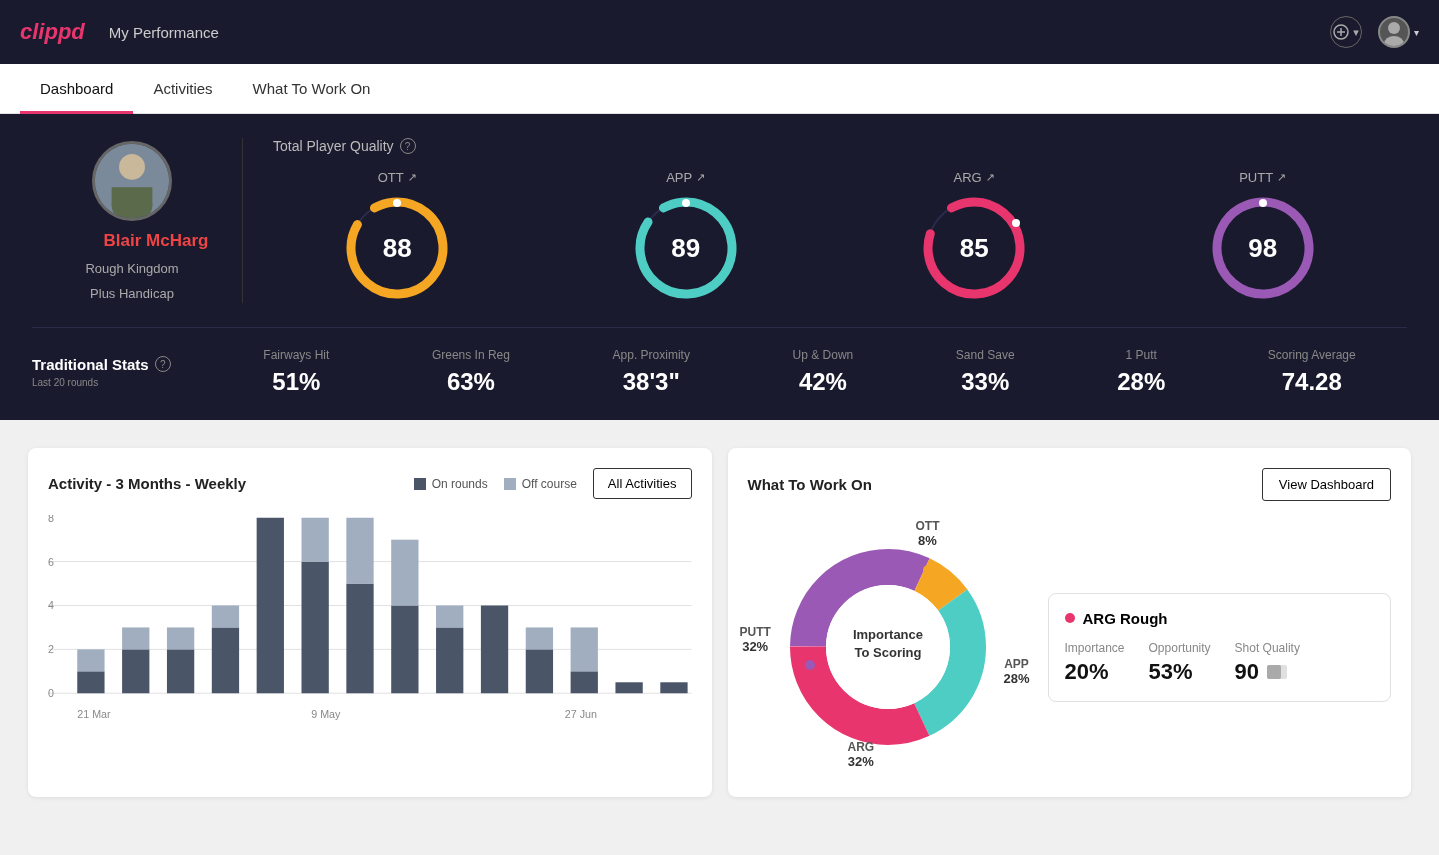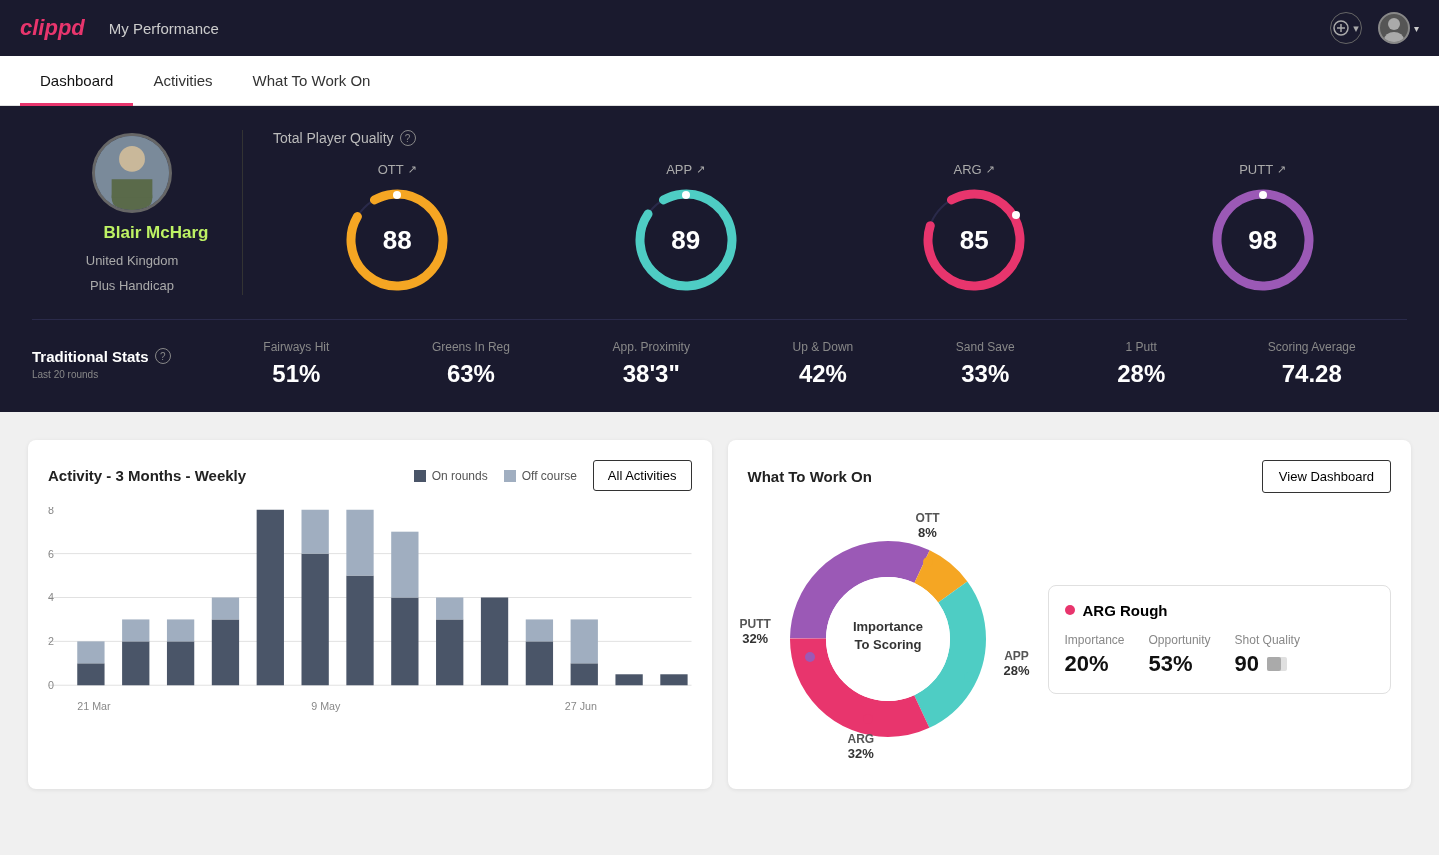--- a/index.html
+++ b/index.html
@@ -4,21 +4,21 @@
   <style>
     * { box-sizing: border-box; margin: 0; padding: 0; }
     body { font-family: -apple-system, BlinkMacSystemFont, 'Segoe UI', sans-serif; background: #f0f0f0; }
 
     
     .header {
       background: #1a1a2e;
       display: flex;
       align-items: center;
       padding: 0 20px;
-      height: 56px;
+      height: 64px;
       justify-content: space-between;
     }
     .header-logo {
       display: flex;
       align-items: center;
       gap: 8px;
     }
     .logo-text {
       color: #e8356d;
       font-size: 22px;
@@ -119,21 +119,21 @@
       justify-content: center;
     }
     .player-avatar-img {
       width: 100%;
       height: 100%;
       background: linear-gradient(135deg, #8a9bb0 0%, #5a6a7a 100%);
       display: flex;
       align-items: flex-end;
       justify-content: center;
     }
-    .player-name { font-size: 17px; font-weight: 700; color: #bef264; text-align: center; padding-left: 48px; }
+    .player-name { font-size: 17px; font-weight: 700; color: #ef4444; text-align: center; padding-left: 48px; }
     .player-country { font-size: 13px; color: #aaa; text-align: center; }
     .player-handicap { font-size: 13px; color: #aaa; text-align: center; }
 
     .divider-v {
       width: 1px;
       background: #333;
       align-self: stretch;
       margin: 0 10px;
     }
 
@@ -386,21 +386,21 @@
         <div class="player-avatar-img">
           <svg width="80" height="80" viewBox="0 0 80 80">
             <rect width="80" height="80" fill="#7a8a9a"></rect>
             <circle cx="40" cy="28" r="14" fill="#c9b89a"></circle>
             <ellipse cx="40" cy="70" rx="22" ry="18" fill="#5a6a4a"></ellipse>
             <rect x="18" y="50" width="44" height="20" fill="#5a6a4a"></rect>
           </svg>
         </div>
       </div>
       <div class="player-name">Blair McHarg</div>
-      <div class="player-country">United Kingdom</div>
+      <div class="player-country">Rough Kingdom</div>
       <div class="player-handicap">Plus Handicap</div>
     </div>
 
     <div class="divider-v"></div>
 
     <div class="quality-section">
       <div class="quality-header">
         <span class="quality-label">Total Player Quality</span>
         <span class="help-icon">?</span>
       </div>

